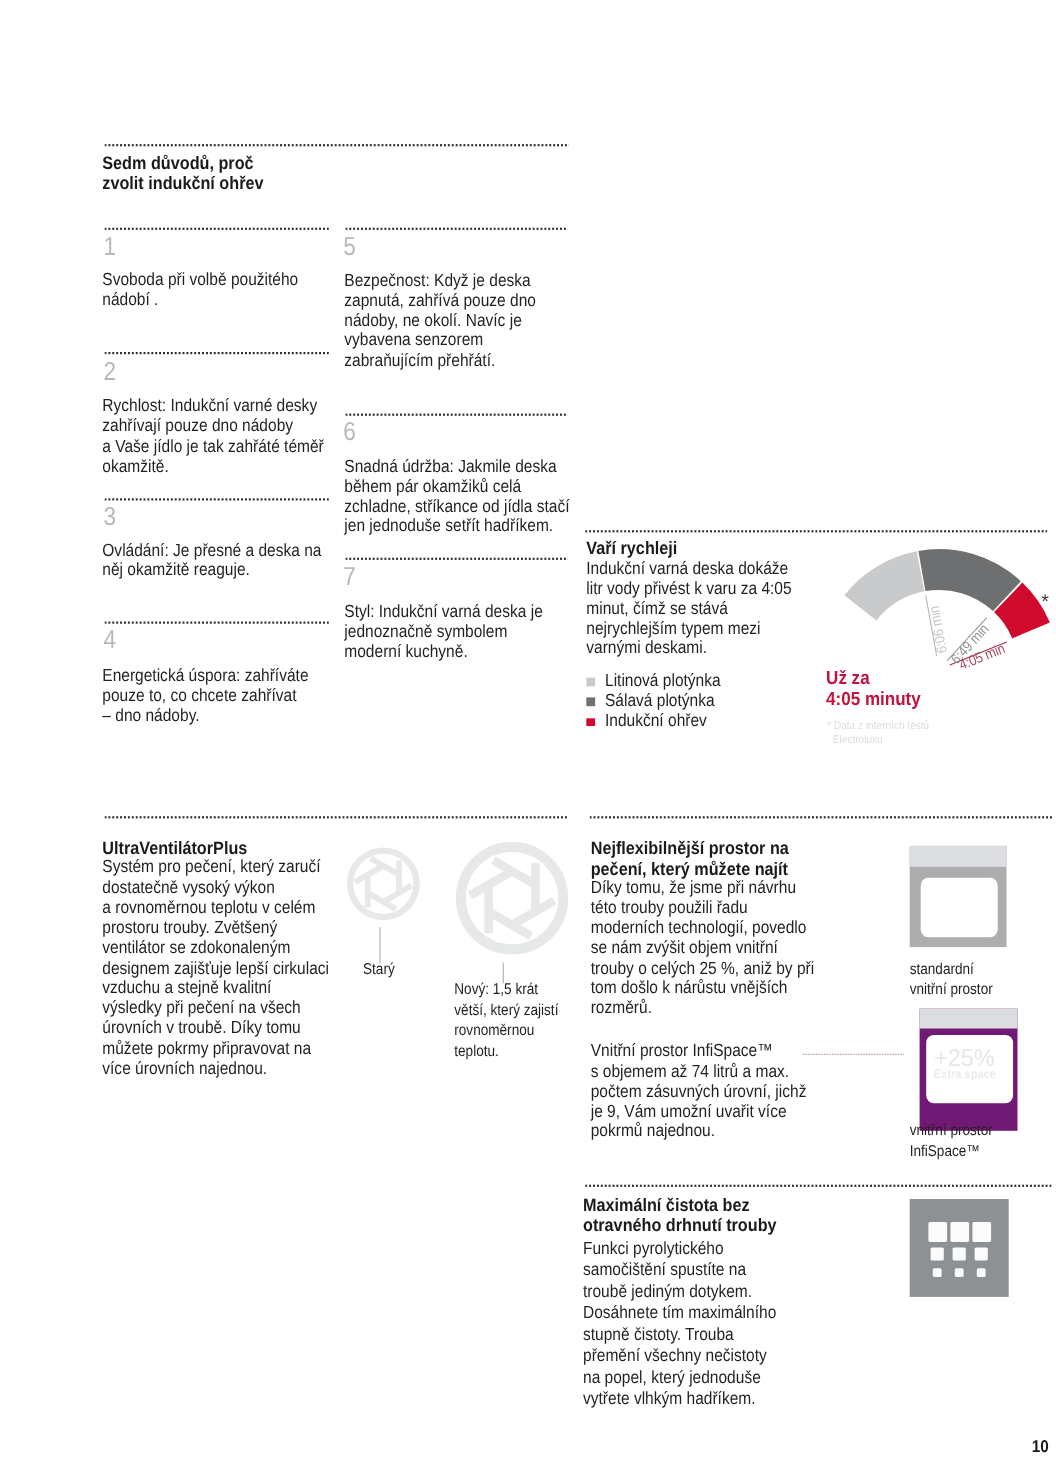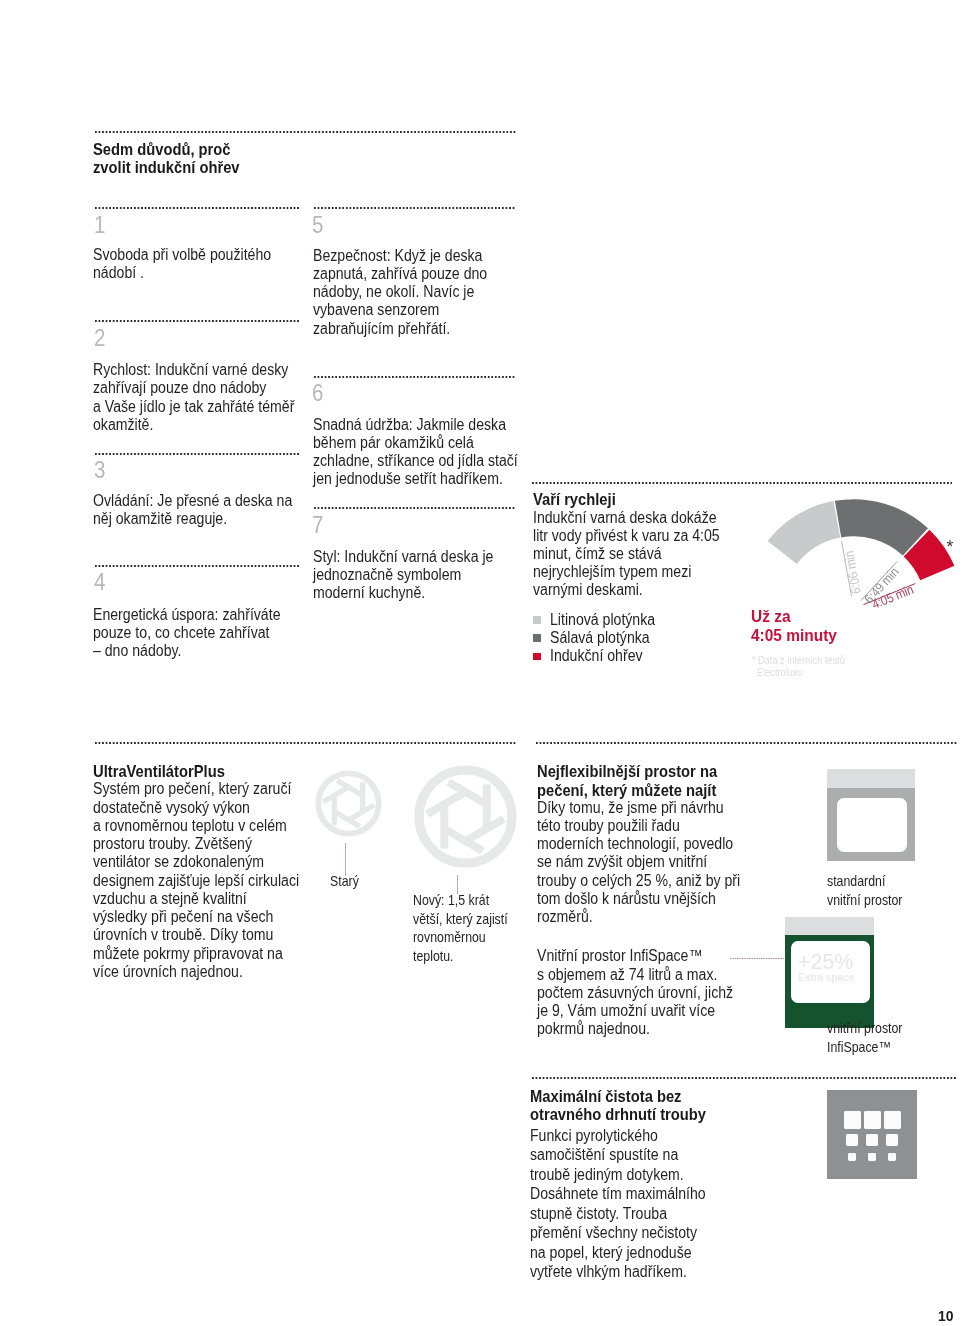--- a/index.html
+++ b/index.html
@@ -193,21 +193,21 @@
   <div style="position:absolute;left:729.8px;top:958.3px;width:92px;height:1px;
        background-image:radial-gradient(circle at 0.6px 0.5px,#a88b92 0.55px,rgba(255,255,255,0) 0.8px);background-size:2.4px 1px;"></div>
 
   <div style="position:absolute;left:827.3px;top:769px;width:88.2px;height:92.4px;background:#acadaf;">
     <div style="position:absolute;left:0;top:0;width:100%;height:18.7px;background:#dcdddf;"></div>
     <div style="position:absolute;left:9.5px;top:28.9px;width:70.4px;height:54px;background:#ffffff;border-radius:7px;"></div>
   </div>
   <div class="tx cap" style="left:826.9px;top:872.3px;">standardní
 vnitřní prostor</div>
 
-  <div style="position:absolute;left:785px;top:917.2px;width:88.7px;height:111px;background:#14532d;">
+  <div style="position:absolute;left:836px;top:917.2px;width:88.7px;height:111px;background:#701a75;">
     <div style="position:absolute;left:0;top:0;width:100%;height:18px;background:#dcdddf;"></div>
     <div style="position:absolute;left:5.5px;top:24.1px;width:79.1px;height:61.5px;background:#ffffff;border-radius:7px;"></div>
     <div class="tx badge" style="left:13.4px;top:33.5px;">+25%</div>
     <div class="tx badgesub" style="left:12.9px;top:54.6px;">Extra space</div>
   </div>
   <div class="tx cap" style="left:826.9px;top:1019.4px;">vnitřní prostor
 InfiSpace™</div>
 
   <div class="dotted" style="left:532.3px;top:1076.6px;width:424px;"></div>
   <div class="tx ttl" style="left:530.0px;top:1087.0px;">Maximální čistota bez

